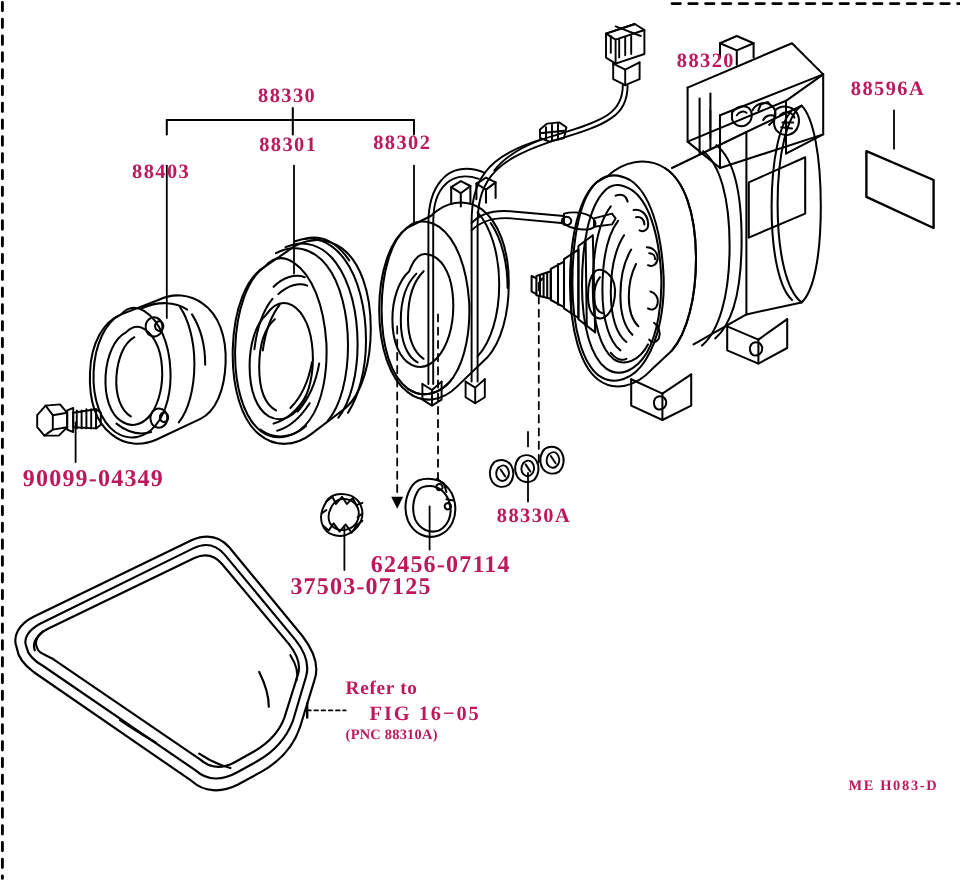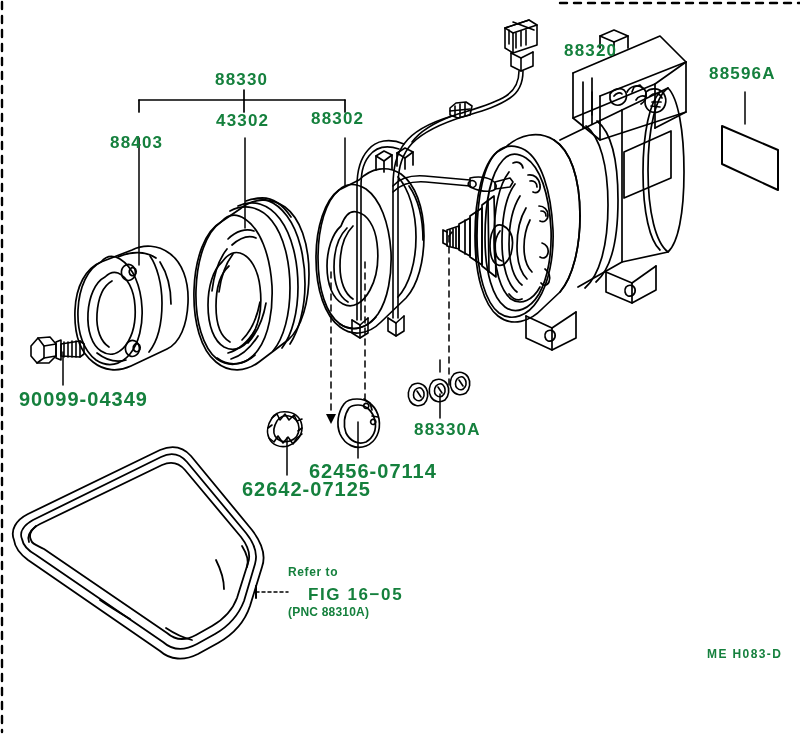--- a/index.html
+++ b/index.html
@@ -24,31 +24,31 @@
   svg.sheet {
     position: absolute;
     top: 0; left: 0;
     width: 800px;
     height: 734px;
     display: block;
   }
   
   .lbl {
     position: absolute;
-    font-family: Liberation Sans, sans-serif;
+    font-family: Liberation Serif, serif;
     font-weight: bold;
-    color: #15803d;
+    color: #be185d;
     white-space: nowrap;
     letter-spacing: 0.5px;
     line-height: 1;
     -webkit-font-smoothing: none;
   }
   .lbl-pn      { font-size: 17px; letter-spacing: 1.2px; }
   .lbl-pn-sm   { font-size: 20px; letter-spacing: 1px; }
-  .lbl-refer   { font-size: 12px; letter-spacing: 0.6px; }
+  .lbl-refer   { font-size: 16px; letter-spacing: 0.6px; }
   .lbl-refer2  { font-size: 17px; letter-spacing: 1.6px; }
   .lbl-pnc     { font-size: 12px; letter-spacing: 0.2px; font-weight: bold; }
   .lbl-sheet   { font-size: 12px; letter-spacing: 1.4px; }
 </style>
 </head>
 <body>
 
 <div id="diagram-root">
 
   <svg class="sheet" viewBox="0 0 800 734" xmlns="http://www.w3.org/2000/svg">
@@ -519,35 +519,35 @@
         <path d="M216,560 C221,570 224,580 224,589"></path>
       </g>
 
     </g>
   </svg>
 
   <div class="lbl lbl-pn" style="left:215px; top:71px;text-align:center;">88330</div>
 
   <div class="lbl lbl-pn" style="left:110px; top:112px;margin-top:22px;">88403</div>
 
-  <div class="lbl lbl-pn" style="left:216px; top:112px;">43302</div>
+  <div class="lbl lbl-pn" style="left:216px; top:112px;">88301</div>
 
   <div class="lbl lbl-pn" style="left:311px; top:110px;">88302</div>
 
   <div class="lbl lbl-pn" style="left:564px; top:42px;">88320</div>
 
   <div class="lbl lbl-pn" style="left:709px; top:65px;">88596A</div>
 
   <div class="lbl lbl-pn" style="left:414px; top:421px;">88330A</div>
 
   <div class="lbl lbl-pn-sm" style="left:19px; top:389px;">90099-04349</div>
 
   <div class="lbl lbl-pn-sm" style="left:309px; top:461px;">62456-07114</div>
 
-  <div class="lbl lbl-pn-sm" style="left:242px; top:479px;">62642-07125</div>
+  <div class="lbl lbl-pn-sm" style="left:242px; top:479px;">37503-07125</div>
 
   <div class="lbl lbl-refer" style="left:288px; top:566px;">Refer to</div>
   <div class="lbl lbl-refer2" style="left:288px; top:586px;margin-left:20px;">FIG  16−05</div>
   <div class="lbl lbl-pnc" style="left:288px; top:606px;">(PNC 88310A)</div>
 
   <div class="lbl lbl-sheet" style="left:707px; top:648px;">ME H083-D</div>
 
 </div>
 
 </body></html>

